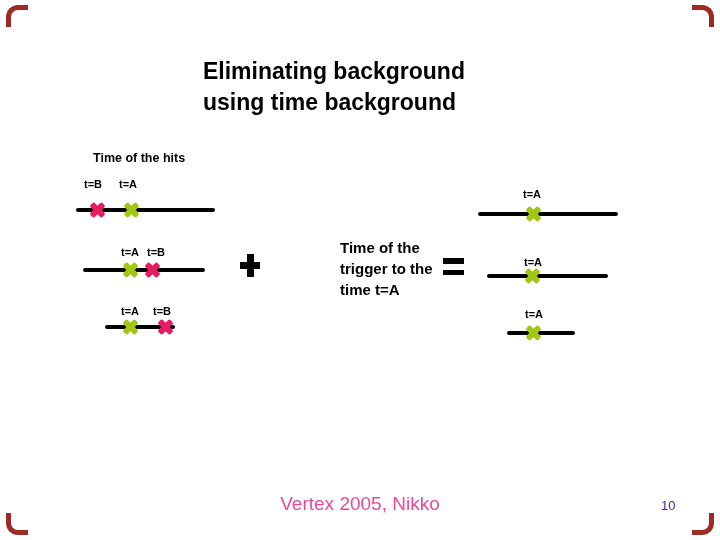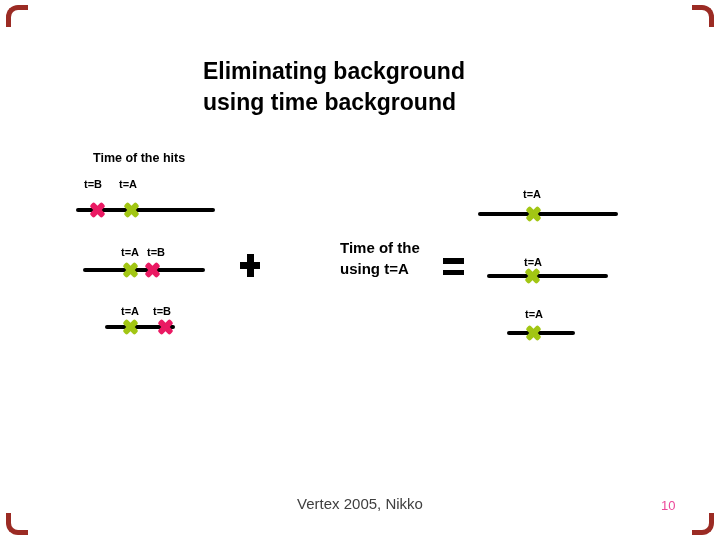--- a/index.html
+++ b/index.html
@@ -34,22 +34,22 @@
   .plus i.h{left:0;top:8px;width:20px;height:7px;}
   .plus i.v{left:6.5px;top:0;width:7px;height:23px;}
 
   .equals{position:absolute;left:443px;top:258px;width:21px;height:17px;}
   .equals i{position:absolute;left:0;width:21px;height:5.5px;background:var(--timeline-black,#000);display:block;}
   .equals i.t{top:0;}
   .equals i.b{bottom:0;}
 
   .eq-text{position:absolute;left:297px;top:237px;font-size:15px;font-weight:bold;line-height:21px;white-space:nowrap;margin-left:43px;}
 
-  .footer{position:absolute;left:0;right:0;top:496px;text-align:center;font-size:15px;line-height:15px;color:#404040;}
-  .page-number{position:absolute;left:661px;top:498px;font-size:13px;color:#ec4899;}
+  .footer{position:absolute;left:0;right:0;top:496px;text-align:center;font-size:19px;line-height:15px;color:#ec4899;}
+  .page-number{position:absolute;left:661px;top:498px;font-size:13px;color:#4c1d95;}
 </style>
 </head>
 <body>
 
 <div class="slide">
 
   <div class="corner tl"></div>
   <div class="corner tr"></div>
   <div class="corner bl"></div>
   <div class="corner br"></div>
@@ -85,21 +85,22 @@
     <div class="xmark pink" style="left:157px;top:318px"></div>
   </div>
 
   <div class="plus" aria-label="+">
       <i class="h"></i>
       <i class="v"></i>
     </div>
 
   <div class="eq-text">
     <div>Time of the</div>
-    <div>using t=A</div>
+    <div>trigger to the</div>
+    <div>time t=A</div>
   </div>
 
   <div class="equals" aria-label="=">
       <i class="t"></i>
       <i class="b"></i>
     </div>
 
   <div>
     <span class="mlabel" style="left:532px;top:188px">t=A</span>
     <div class="tline" style="left:478px;top:212px;width:140px"></div>

